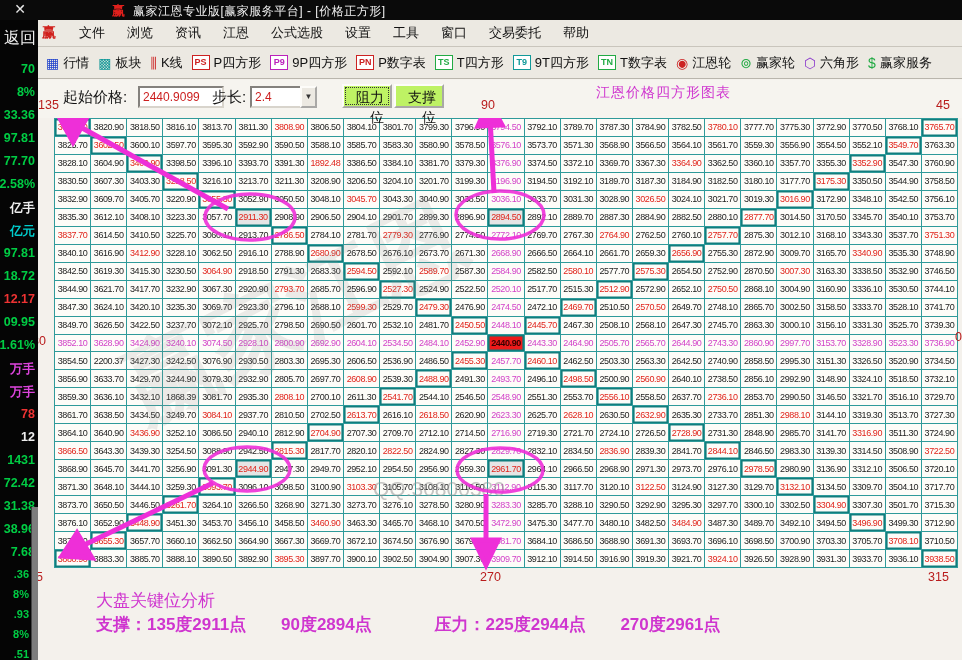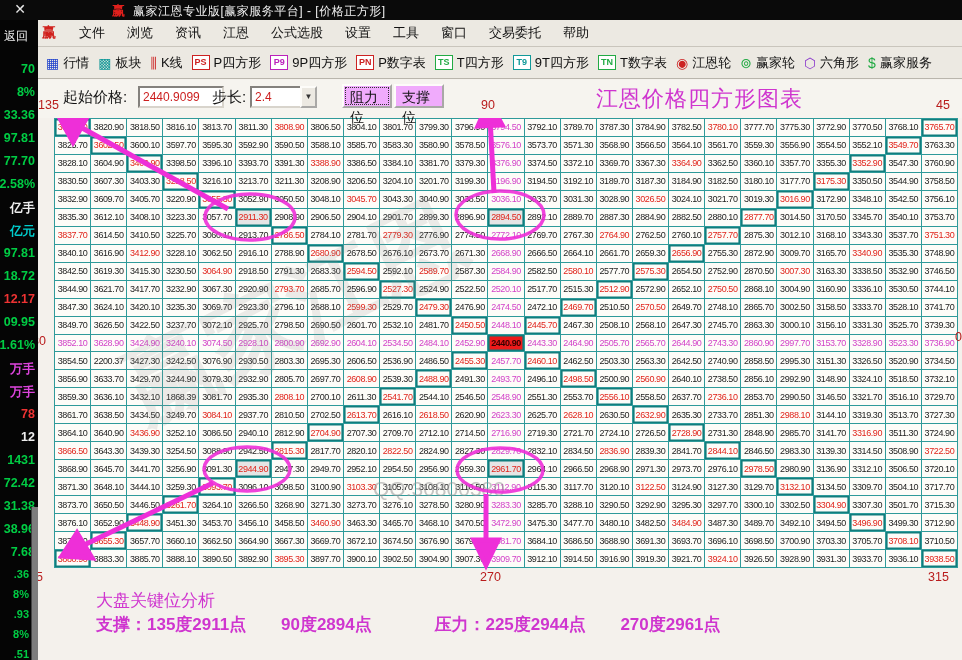--- a/index.html
+++ b/index.html
@@ -20,28 +20,28 @@
   .tool-item{display:flex;align-items:center;margin-right:9px;cursor:default;}
   .tool-item .lbl{font-size:13px;color:#111;margin-left:4px;white-space:nowrap;}
   .badge{display:inline-block;font-size:9px;font-weight:bold;width:16px;height:13px;line-height:13px;
          text-align:center;background:#fff;}
   .glyph{font-size:14px;line-height:14px;}
   
   .controls{position:absolute;left:38px;top:80px;width:924px;height:38px;background:#f6f4ef;z-index:20;}
   .ctl-label{position:absolute;font-size:15px;color:#111;top:8px;}
   .ctl-input{position:absolute;top:6px;height:18px;border:2px inset #d8d4cc;background:#fff;
              color:#cc1f1f;font-size:12px;padding:0 3px;box-sizing:content-box;}
-  .btn3d{position:absolute;top:4px;height:24px;background:#f0abfc;border:2px outset #fdfcf9;
-         font-size:14px;color:#111;text-align:left;line-height:20px;cursor:pointer;box-sizing:border-box;}
+  .btn3d{position:absolute;top:4px;height:24px;background:#bef264;border:2px outset #fdfcf9;
+         font-size:14px;color:#111;text-align:right;line-height:20px;cursor:pointer;box-sizing:border-box;}
   .btn-focus{outline:1px dotted #333;outline-offset:-4px;}
-  .chart-title{position:absolute;left:558px;top:4px;font-size:22px;color:#cf35cf;letter-spacing:1px;}
+  .chart-title{position:absolute;left:558px;top:4px;font-size:14px;color:#cf35cf;letter-spacing:1px;}
   .angle-label{position:absolute;font-size:12.5px;color:#b91c1c;z-index:22;}
   
   .sidebar{position:absolute;left:0;top:20px;width:38px;height:640px;background:#050505;z-index:28;overflow:hidden;}
-  .back-btn{color:#f0f0f0;font-size:12px;padding:8px 2px 0 4px;cursor:pointer;}
+  .back-btn{color:#f0f0f0;font-size:16px;padding:8px 2px 0 4px;cursor:pointer;}
   .side-val{position:absolute;right:3px;font-size:12.5px;font-weight:bold;white-space:nowrap;}
   .side-scroll{position:absolute;right:0;top:487px;width:6px;height:153px;background:#7d7d7d;border-left:1px solid #444;}
   
   .grid-wrap{position:absolute;left:54px;top:118px;width:904px;height:450px;z-index:5;
              display:grid;grid-template-columns:repeat(25,1fr);grid-template-rows:repeat(25,1fr);
              background:#fdfcf8;border-top:1px solid #2f9a9a;border-left:1px solid #2f9a9a;box-sizing:border-box;}
   .cell{border-right:1px solid #2f9a9a;border-bottom:1px solid #2f9a9a;overflow:hidden;
         font-size:9px;letter-spacing:-0.4px;color:#1c1c1c;display:flex;align-items:center;
         justify-content:center;white-space:nowrap;}
   .cell.red{color:#e0241b;}
@@ -246,21 +246,21 @@
     <div class="cell">3552.10</div>
     <div class="cell red thick">3549.70</div>
     <div class="cell">3763.30</div>
     <div class="cell">3828.10</div>
     <div class="cell">3604.90</div>
     <div class="cell red thick">3400.90</div>
     <div class="cell">3398.50</div>
     <div class="cell">3396.10</div>
     <div class="cell">3393.70</div>
     <div class="cell">3391.30</div>
-    <div class="cell red">3388.90</div>
+    <div class="cell red">1892.48</div>
     <div class="cell">3386.50</div>
     <div class="cell">3384.10</div>
     <div class="cell">3381.70</div>
     <div class="cell">3379.30</div>
     <div class="cell mag">3376.90</div>
     <div class="cell">3374.50</div>
     <div class="cell">3372.10</div>
     <div class="cell">3369.70</div>
     <div class="cell">3367.30</div>
     <div class="cell red">3364.90</div>

